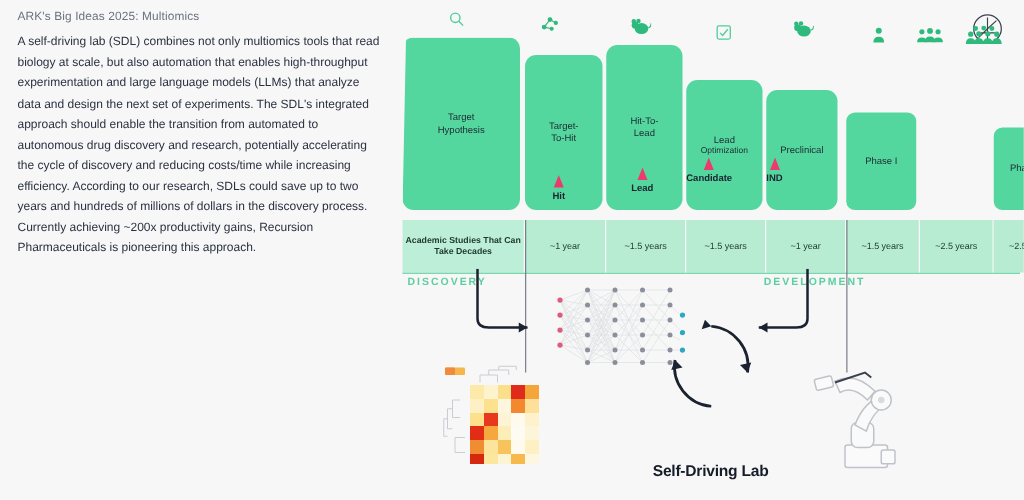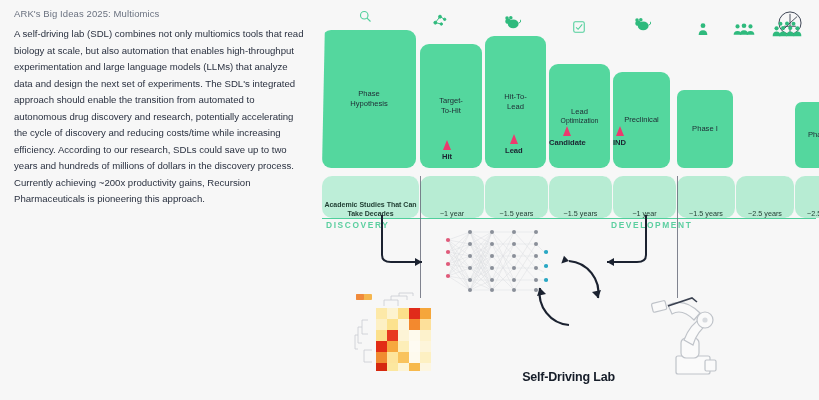--- a/index.html
+++ b/index.html
@@ -53,23 +53,23 @@
   .marker{position:absolute;top:0;display:flex;flex-direction:column;align-items:center;font-weight:bold;}
   .tri{width:0;height:0;border-left:4.5px solid transparent;border-right:4.5px solid transparent;
        border-bottom:10px solid #ec3a6e;}
   .marker .mlabel{margin-top:2px;font-size:7.6px;color:#1b2230;white-space:nowrap;}
 
   
   .durations{position:absolute;left:4px;top:176px;width:494px;height:42px;
              border-bottom:1.6px solid #4fcf9b;}
   .dur{
     position:absolute;top:0;height:42px;background:#b7ecd3;
-    display:flex;align-items:flex-end;justify-content:center;text-align:center;
+    display:flex;align-items:center;justify-content:center;text-align:center;
     font-size:7.2px;line-height:1.3;color:#1d3a2f;
-    border-right:1.5px solid #f7f7f7;box-sizing:border-box;border-radius:10px;
+    border-right:1.5px solid #f7f7f7;box-sizing:border-box;
   }
   .dur.first{background:#bdeed8;font-weight:bold;font-size:7px;}
 
   
   .phaselabel{
     position:absolute;top:220px;font-size:8.4px;font-weight:bold;
     letter-spacing:1.6px;color:#5ccfa0;
   }
 
   
@@ -191,21 +191,21 @@
           <path d="M22 23 q0 -7 6 -7 t6 7 z"></path>
           <path d="M33 23 q0 -7 6 -7 t6 7 z"></path>
         </svg>
       </span>
 
     </div>
 
     <div class="stages">
       <div class="stage tall stage-0" style="left:0px;width:94px;height:138px;">
         <span>
-          <span class="lbl">Phase</span>
+          <span class="lbl">Target</span>
           <span class="lbl">Hypothesis</span>
         </span>
       </div>
 
       <div class="stage tall" style="left:98px;width:62px;height:124px;">
         <span>
           <span class="lbl">Target-</span>
           <span class="lbl">To-Hit</span>
         </span>
       </div>

